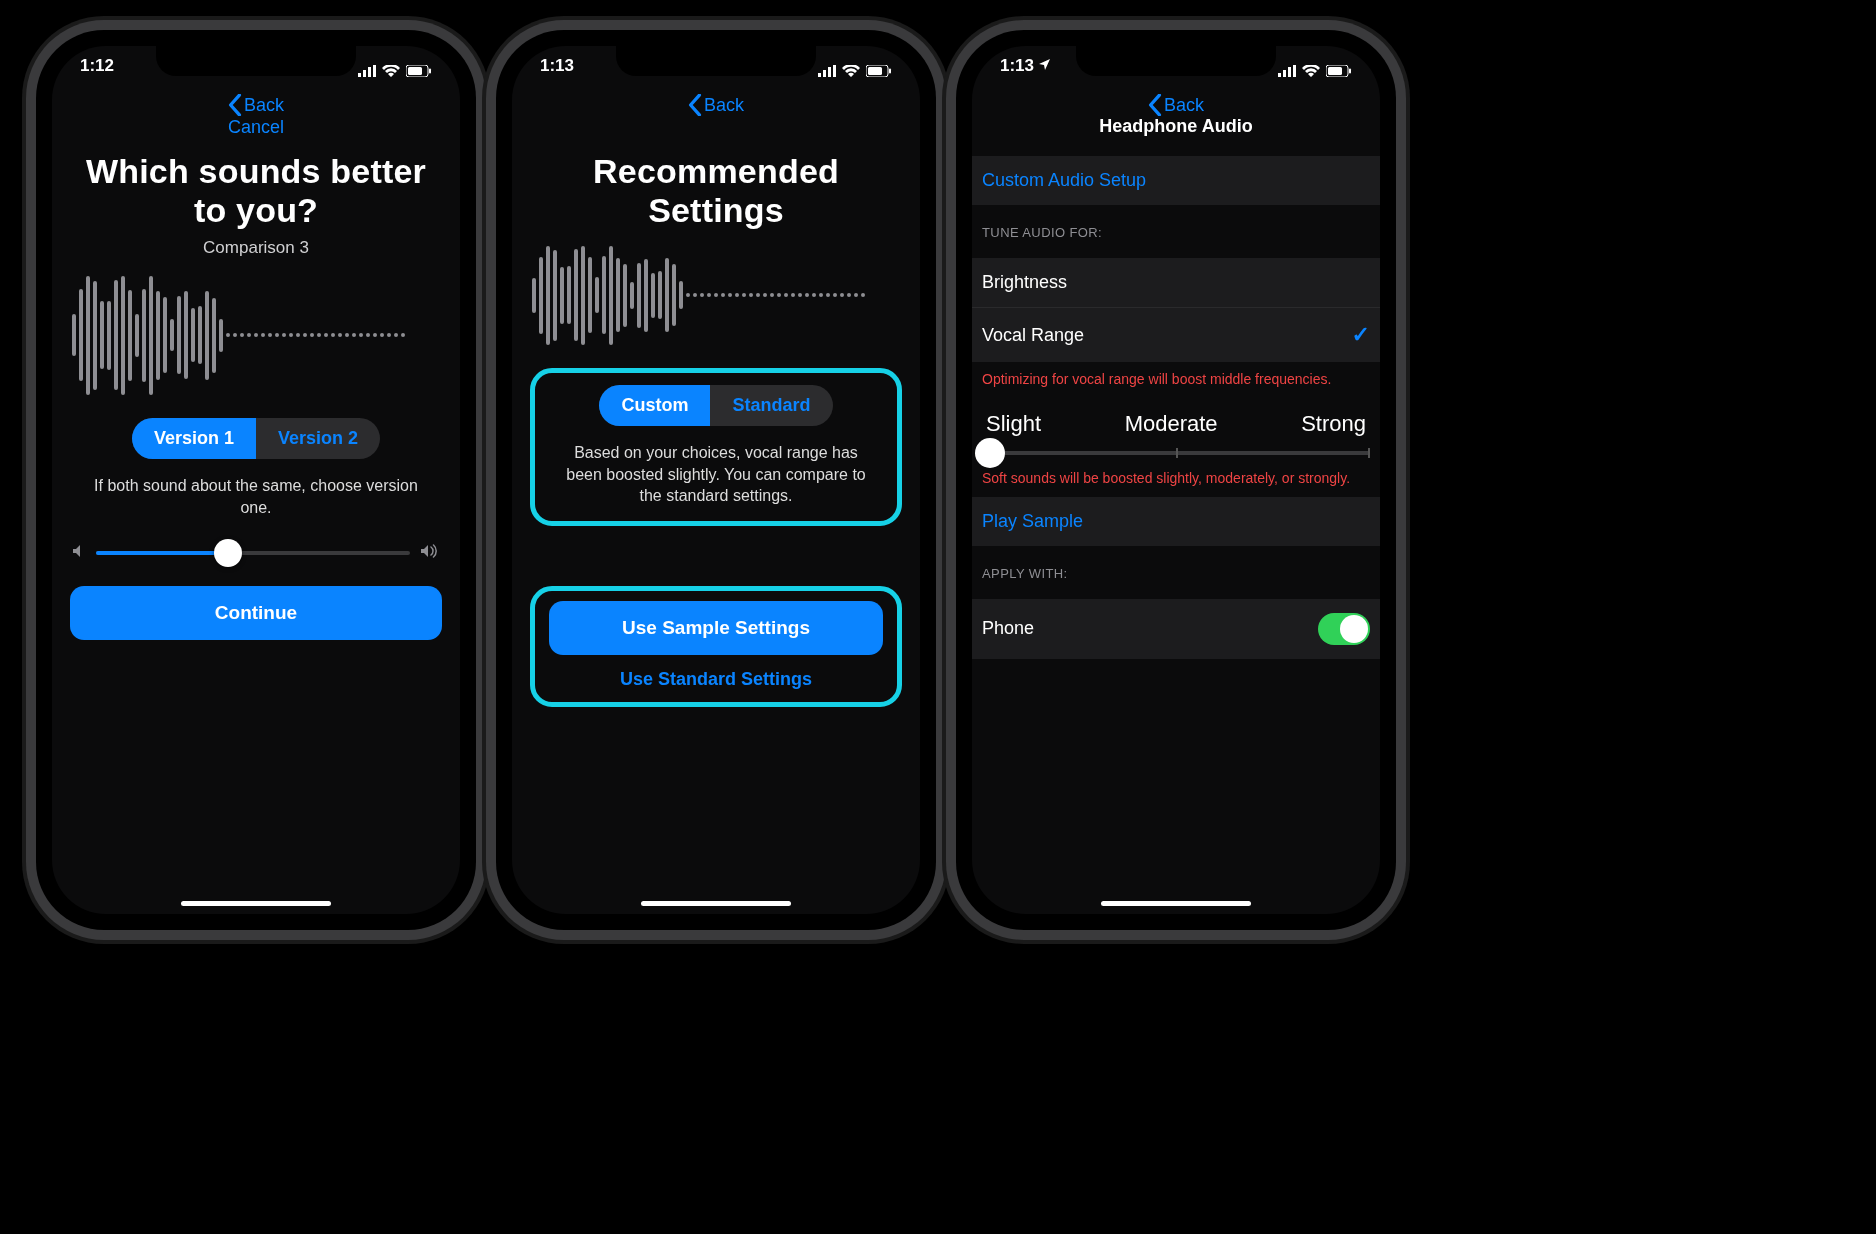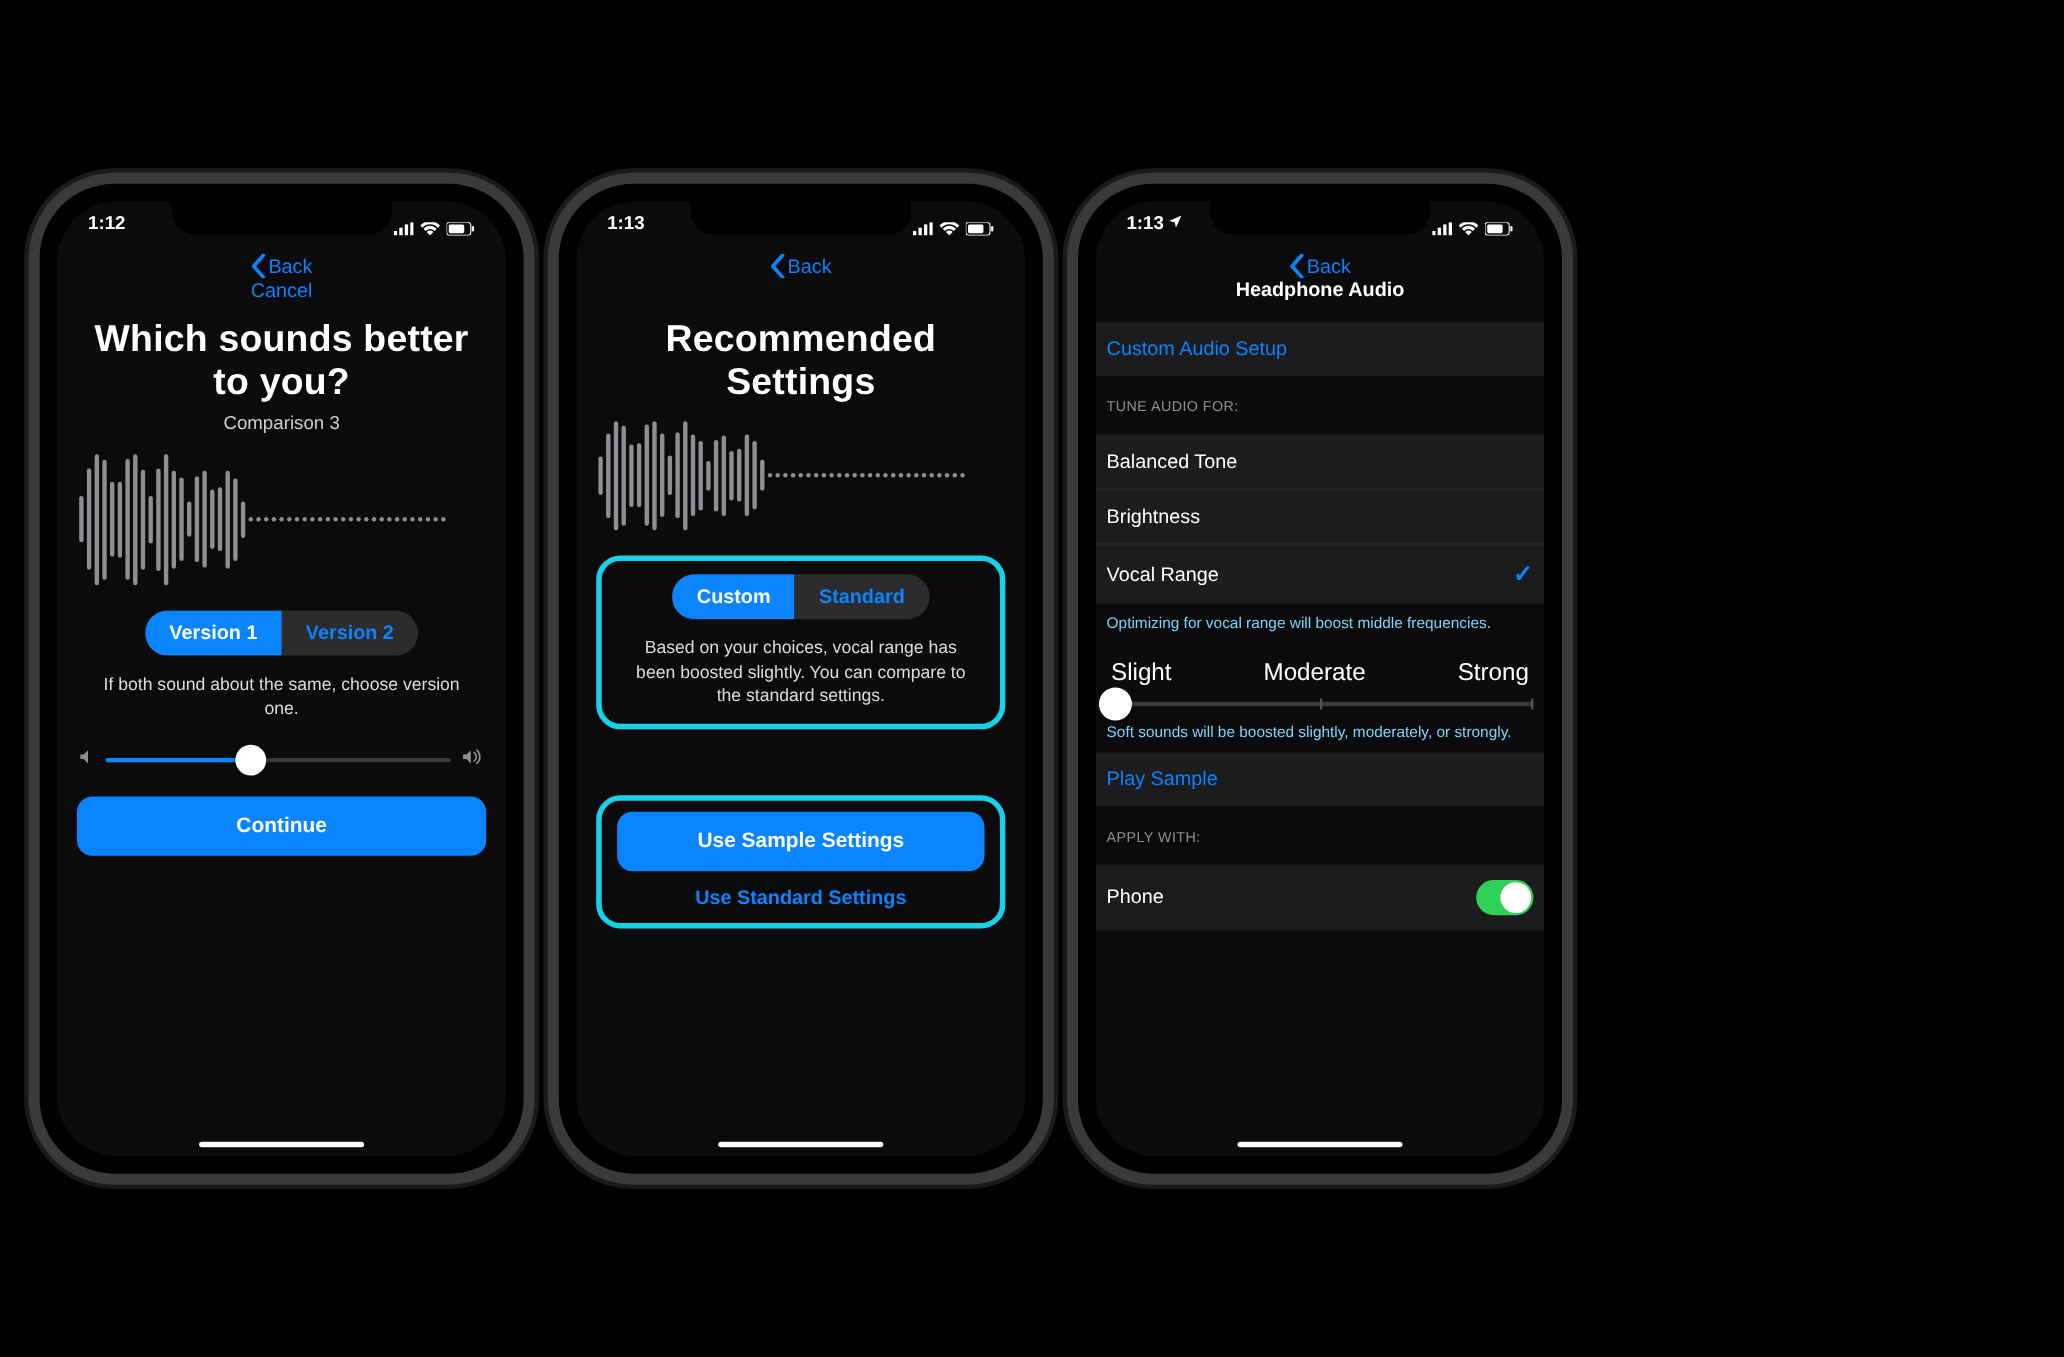--- a/index.html
+++ b/index.html
@@ -16,26 +16,25 @@
   html, body {
     margin: 0; padding: 0;
     background: #000;
     font-family: -apple-system, "SF Pro Text", "Helvetica Neue", Arial, sans-serif;
     color: var(--text-primary);
     width: 1876px; height: 1234px;
     overflow: hidden;
   }
   .canvas {
     display: flex;
-    gap: 32px;
+    gap: 20px;
     padding: 30px 36px;
     box-sizing: border-box;
     width: 100%; height: 100%;
     background: #000;
-    align-items: center;
   }
   .phone {
     position: relative;
     width: 440px;
     height: 900px;
     border-radius: 68px;
     background: #000;
     box-shadow: 0 0 0 10px #3a3a3c, 0 0 0 14px #1a1a1a;
     overflow: hidden;
     flex-shrink: 0;
@@ -127,21 +126,21 @@
 
   
   .list-section { margin-top:12px; background:var(--bg-card); border-radius:0; }
   .list-row {
     display:flex; justify-content:space-between; align-items:center;
     padding:14px 10px; font-size:18px; color:#fff;
     border-bottom:1px solid #2a2a2c;
   }
   .list-row:last-child { border-bottom:none; }
   .list-header { color:#8e8e93; font-size:13px; letter-spacing:0.4px; padding:20px 10px 6px 10px; text-transform:uppercase;}
-  .footer-note { color:#7dd3fc; font-size:14px; padding:8px 10px 0 10px; line-height:1.35;}
+  .footer-note { color:#ef4444; font-size:14px; padding:8px 10px 0 10px; line-height:1.35;}
   .checkmark { color:var(--ios-blue); font-size:22px; font-weight:700;}
   .blue-link { color:var(--ios-blue); }
 
   .level-labels { display:flex; justify-content:space-between; font-size:22px; padding:10px 6px 4px 6px;}
   .grey-track { height:4px; background:#3a3a3c; border-radius:2px; position:relative; margin:14px 10px 6px 10px;}
   .grey-ticks { position:absolute; top:-3px; width:2px; height:10px; background:#555;}
   .white-thumb { position:absolute; top:50%; transform:translate(-50%,-50%); width:30px; height:30px; background:#fff; border-radius:50%; }
 
   .toggle {
     width:52px; height:32px; border-radius:16px; background:var(--ios-green);
@@ -432,23 +431,20 @@
 
         <div class="list-section" style="margin-top:18px;">
           <div class="list-row blue-link">
             <span>Custom Audio Setup</span>
           </div>
         </div>
 
         <div class="list-header">TUNE AUDIO FOR:</div>
         <div class="list-section">
           <div class="list-row">
-            <span>Balanced Tone</span>
-          </div>
-          <div class="list-row">
             <span>Brightness</span>
           </div>
           <div class="list-row">
             <span>Vocal Range</span>
             <span class="checkmark">✓</span>
           </div>
         </div>
         <div class="footer-note">Optimizing for vocal range will boost middle frequencies.</div>
 
         <div class="level-labels" style="margin-top:22px; padding:0 14px;">

